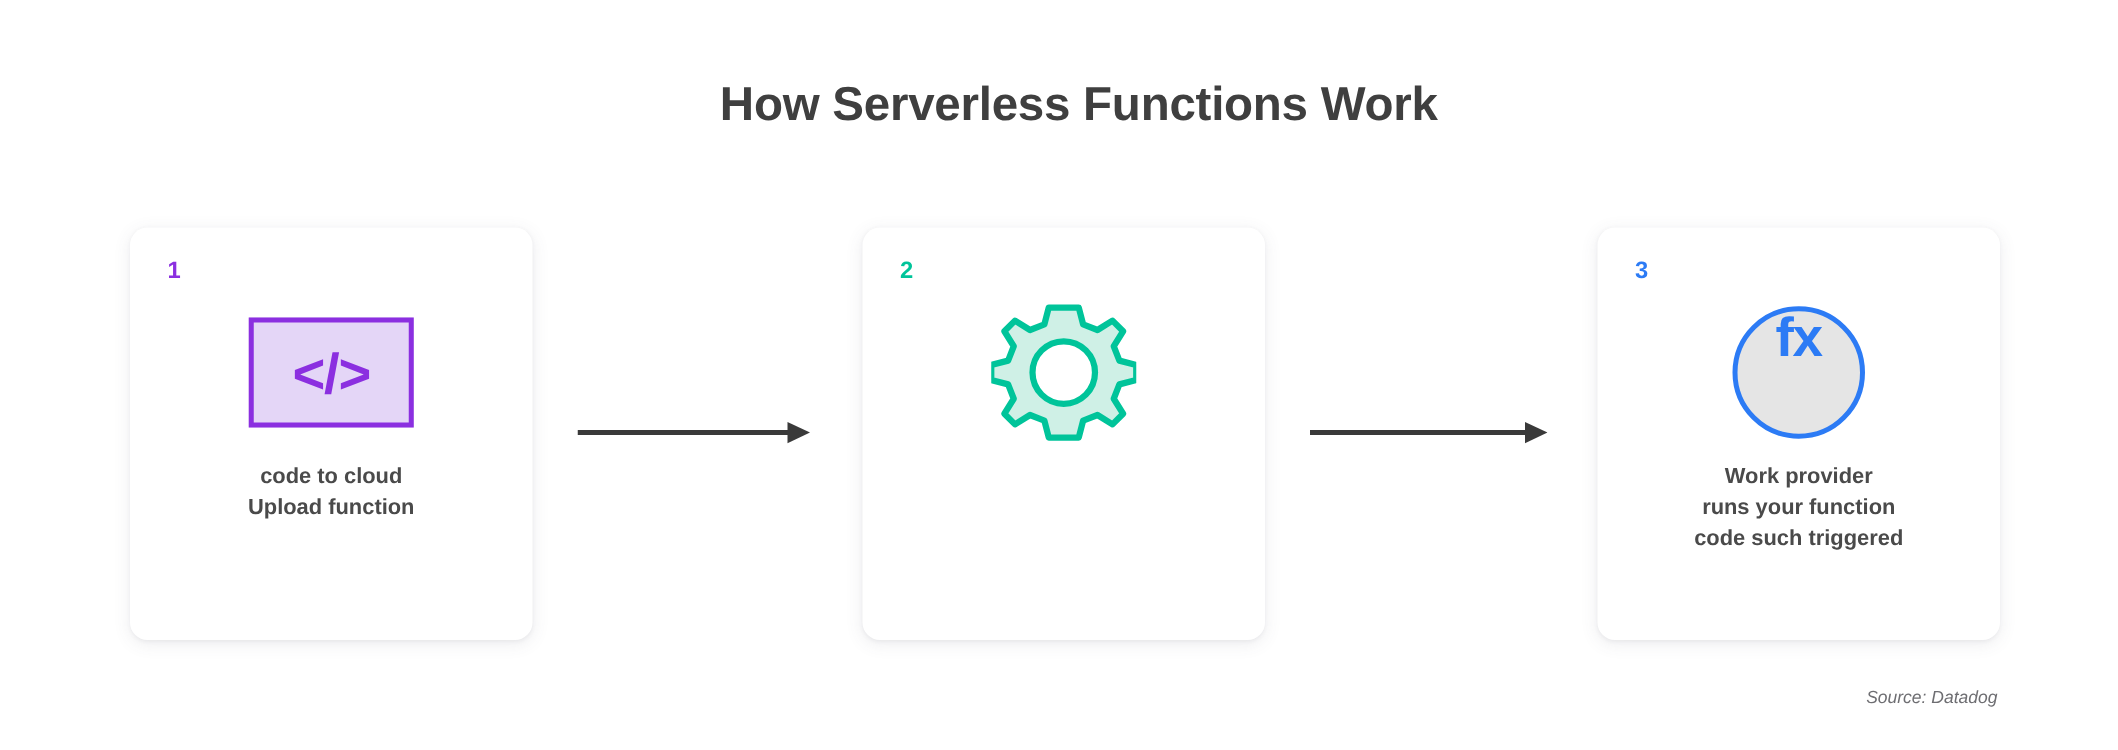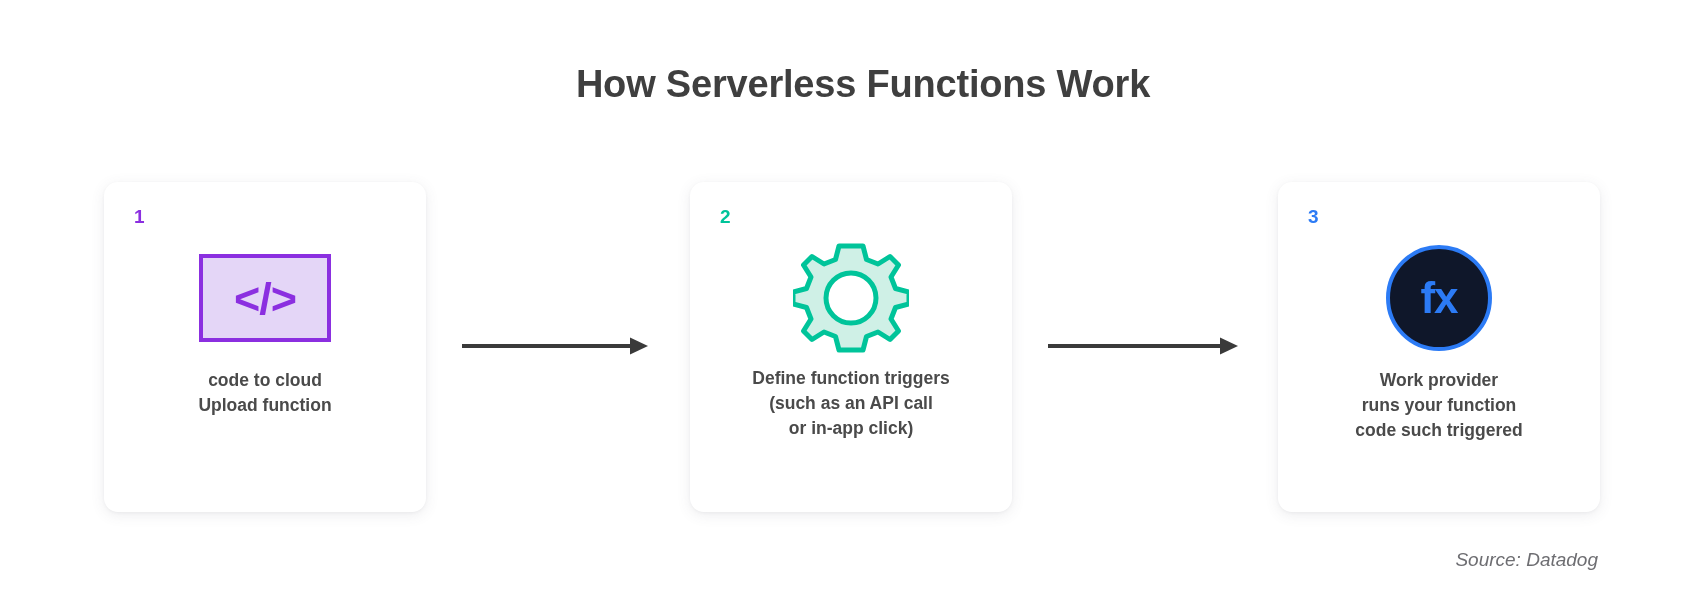--- a/index.html
+++ b/index.html
@@ -108,25 +108,25 @@
     color: #8b2fe0;
     line-height: 1;
     letter-spacing: -1px;
   }
 
   
   .fx-circle {
     width: 106px;
     height: 106px;
     border-radius: 50%;
-    background: #0f172a;
+    background: #e5e5e5;
     border: 4px solid #2c7bf5;
     box-sizing: border-box;
     display: flex;
-    align-items: center;
+    align-items: flex-start;
     justify-content: center;
   }
   .fx-circle .glyph {
     font-size: 44px;
     font-weight: 700;
     color: #2c7bf5;
     line-height: 1;
     letter-spacing: -1px;
   }
 
@@ -137,21 +137,21 @@
     height: 24px;
   }
   .arrow-1 { left: 462px; width: 186px; }
   .arrow-2 { left: 1048px; width: 190px; }
 
   
   .source {
     position: absolute;
     top: 549px;
     right: 96px;
-    font-size: 19px;
+    font-size: 14px;
     font-style: italic;
     color: #6e6e72;
   }
 </style>
 </head>
 <body>
 
 <div id="infographic">
 
   <div class="title">How Serverless Functions Work</div>
@@ -184,25 +184,20 @@
                    L73.5 94.5 L70 108 L58 108
                    L46 108 L42.5 94.5 L31 90
                    L19 97.5 L10.5 89 L18 77
                    L13.5 65.5 L0 62 L0 50
                    L13.5 46.5 L18 35 L10.5 23
                    L19 14.5 L31 22 L42.5 17.5
                    L46 4 Z" fill="#cff0e6" stroke="#00c49a" stroke-width="5" stroke-linejoin="round"></path>
           <circle cx="58" cy="56" r="25" fill="#ffffff" stroke="#00c49a" stroke-width="5"></circle>
         </svg>
       </div>
-      <div class="card-text" style="top:184px;">
-        <span class="tline">Define function triggers</span>
-        <span class="tline">(such as an API call</span>
-        <span class="tline">or in-app click)</span>
-      </div>
     </div>
 
     <div class="card card-3">
       <div class="card-number" style="color:#2c7bf5;">3</div>
       <div class="icon-wrap">
         <div class="fx-circle">
           <span class="glyph">fx</span>
         </div>
       </div>
       <div class="card-text">

